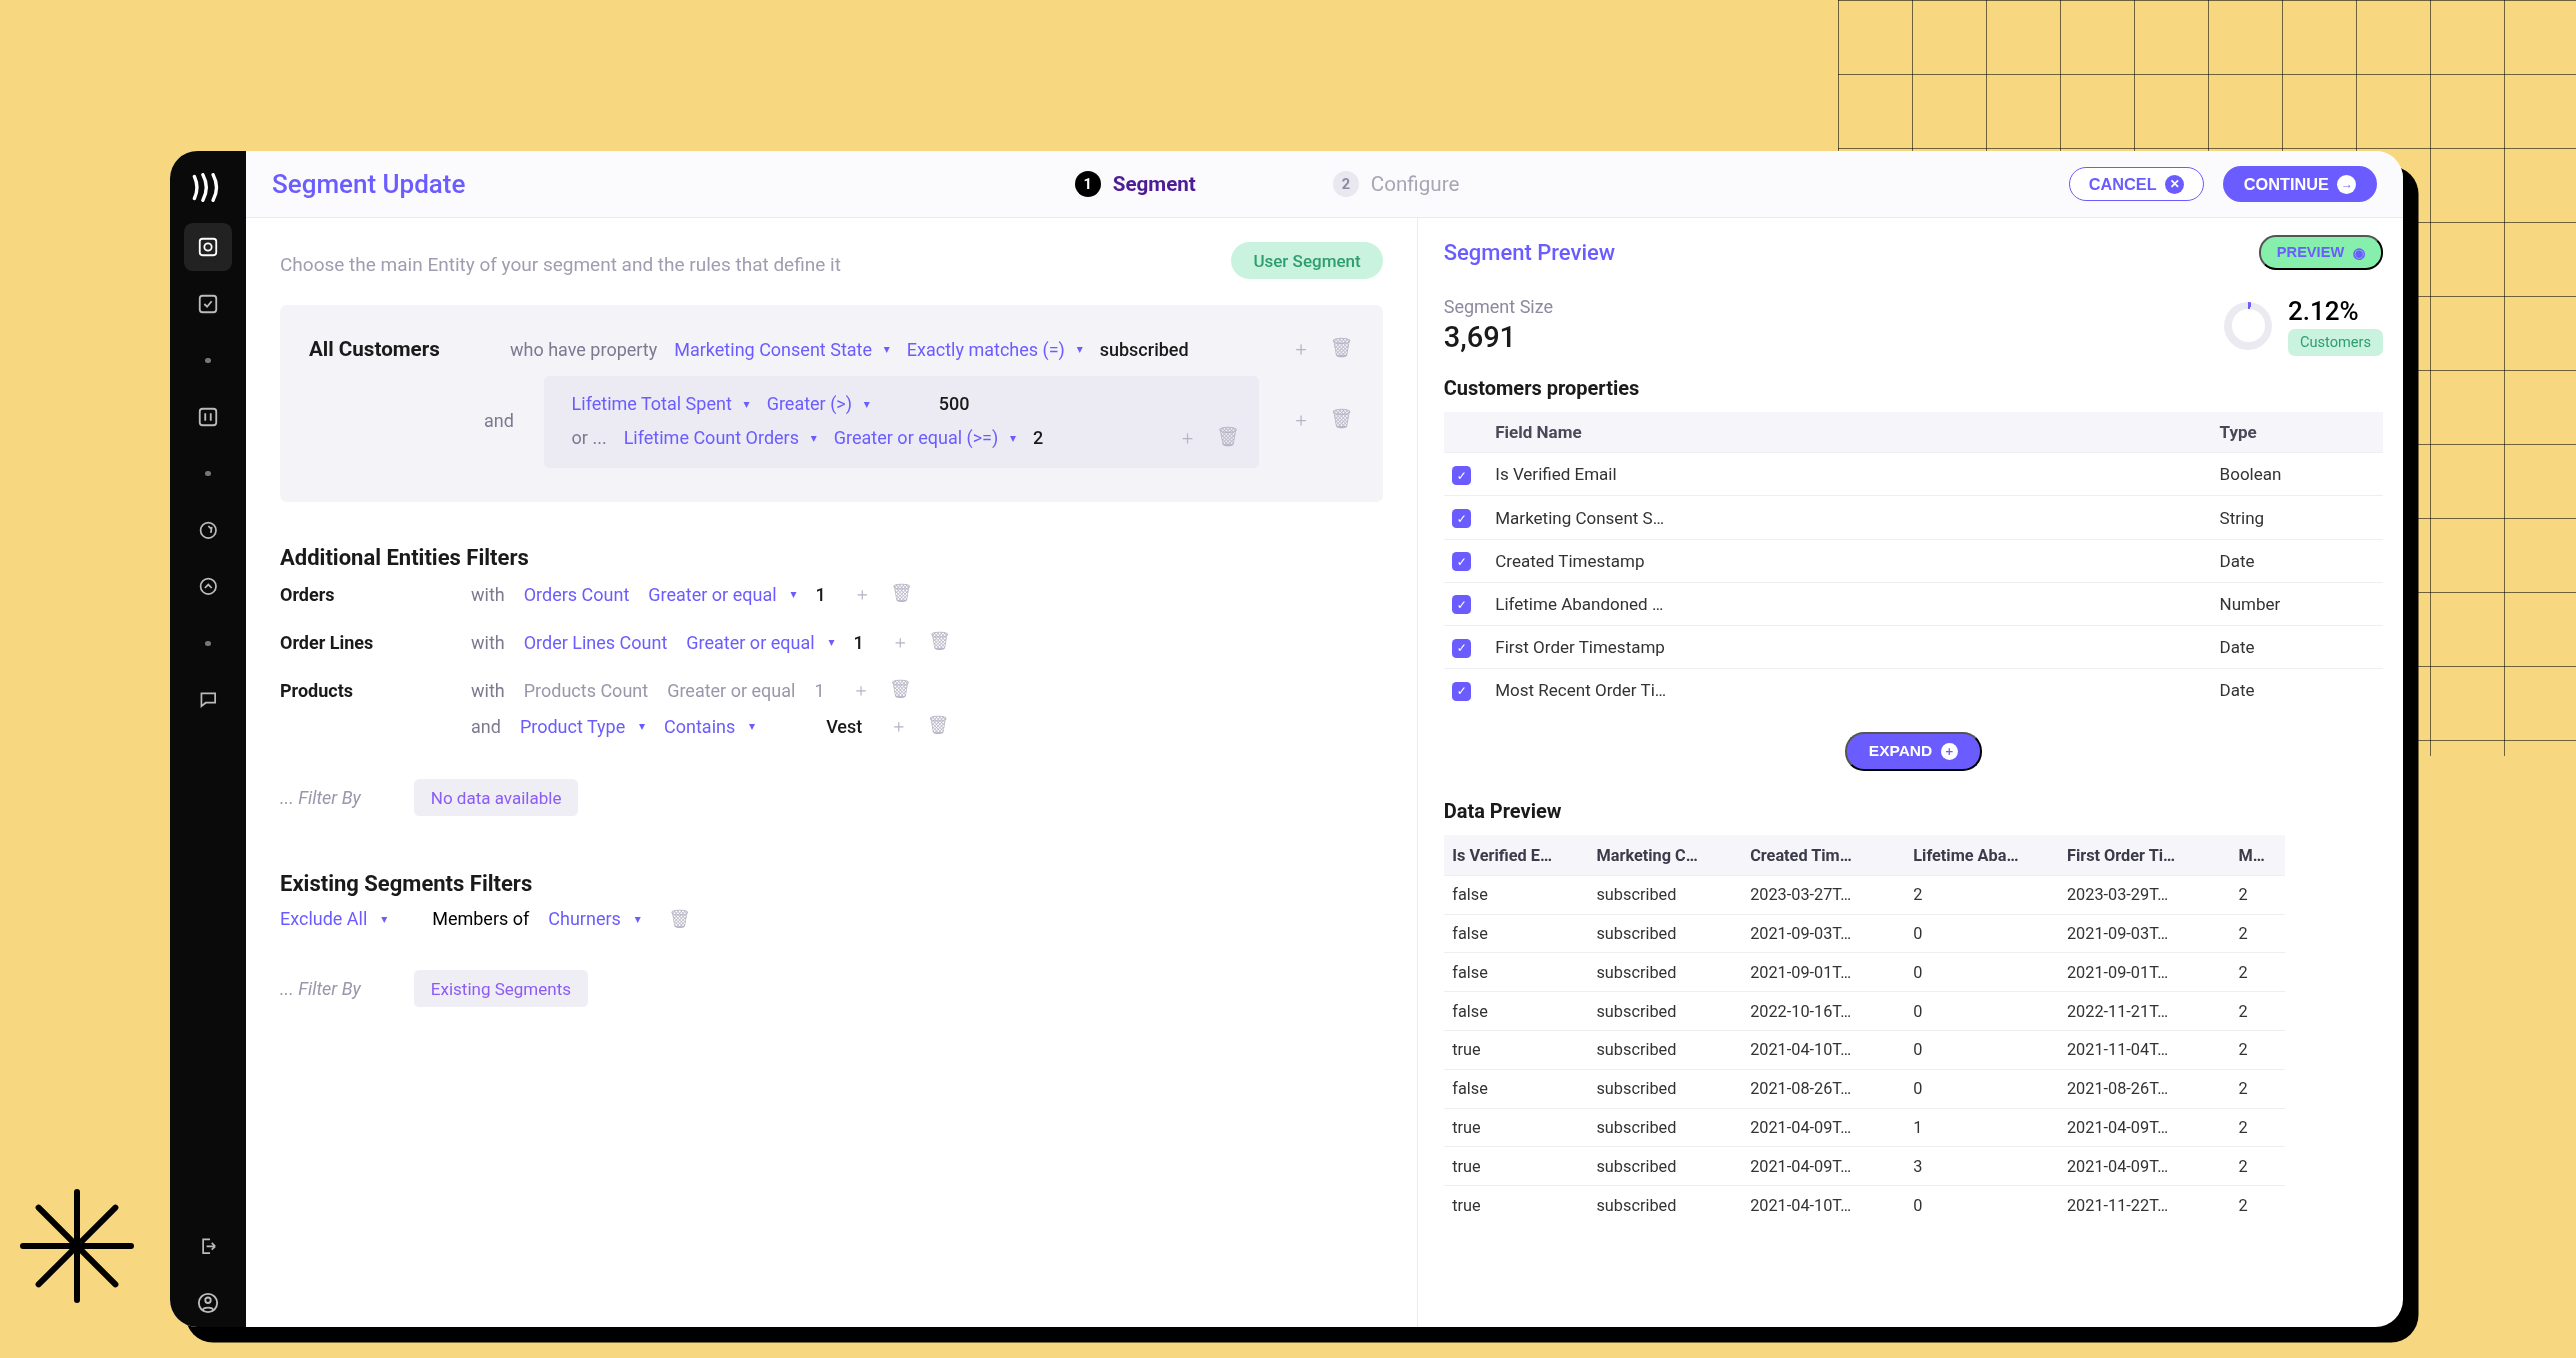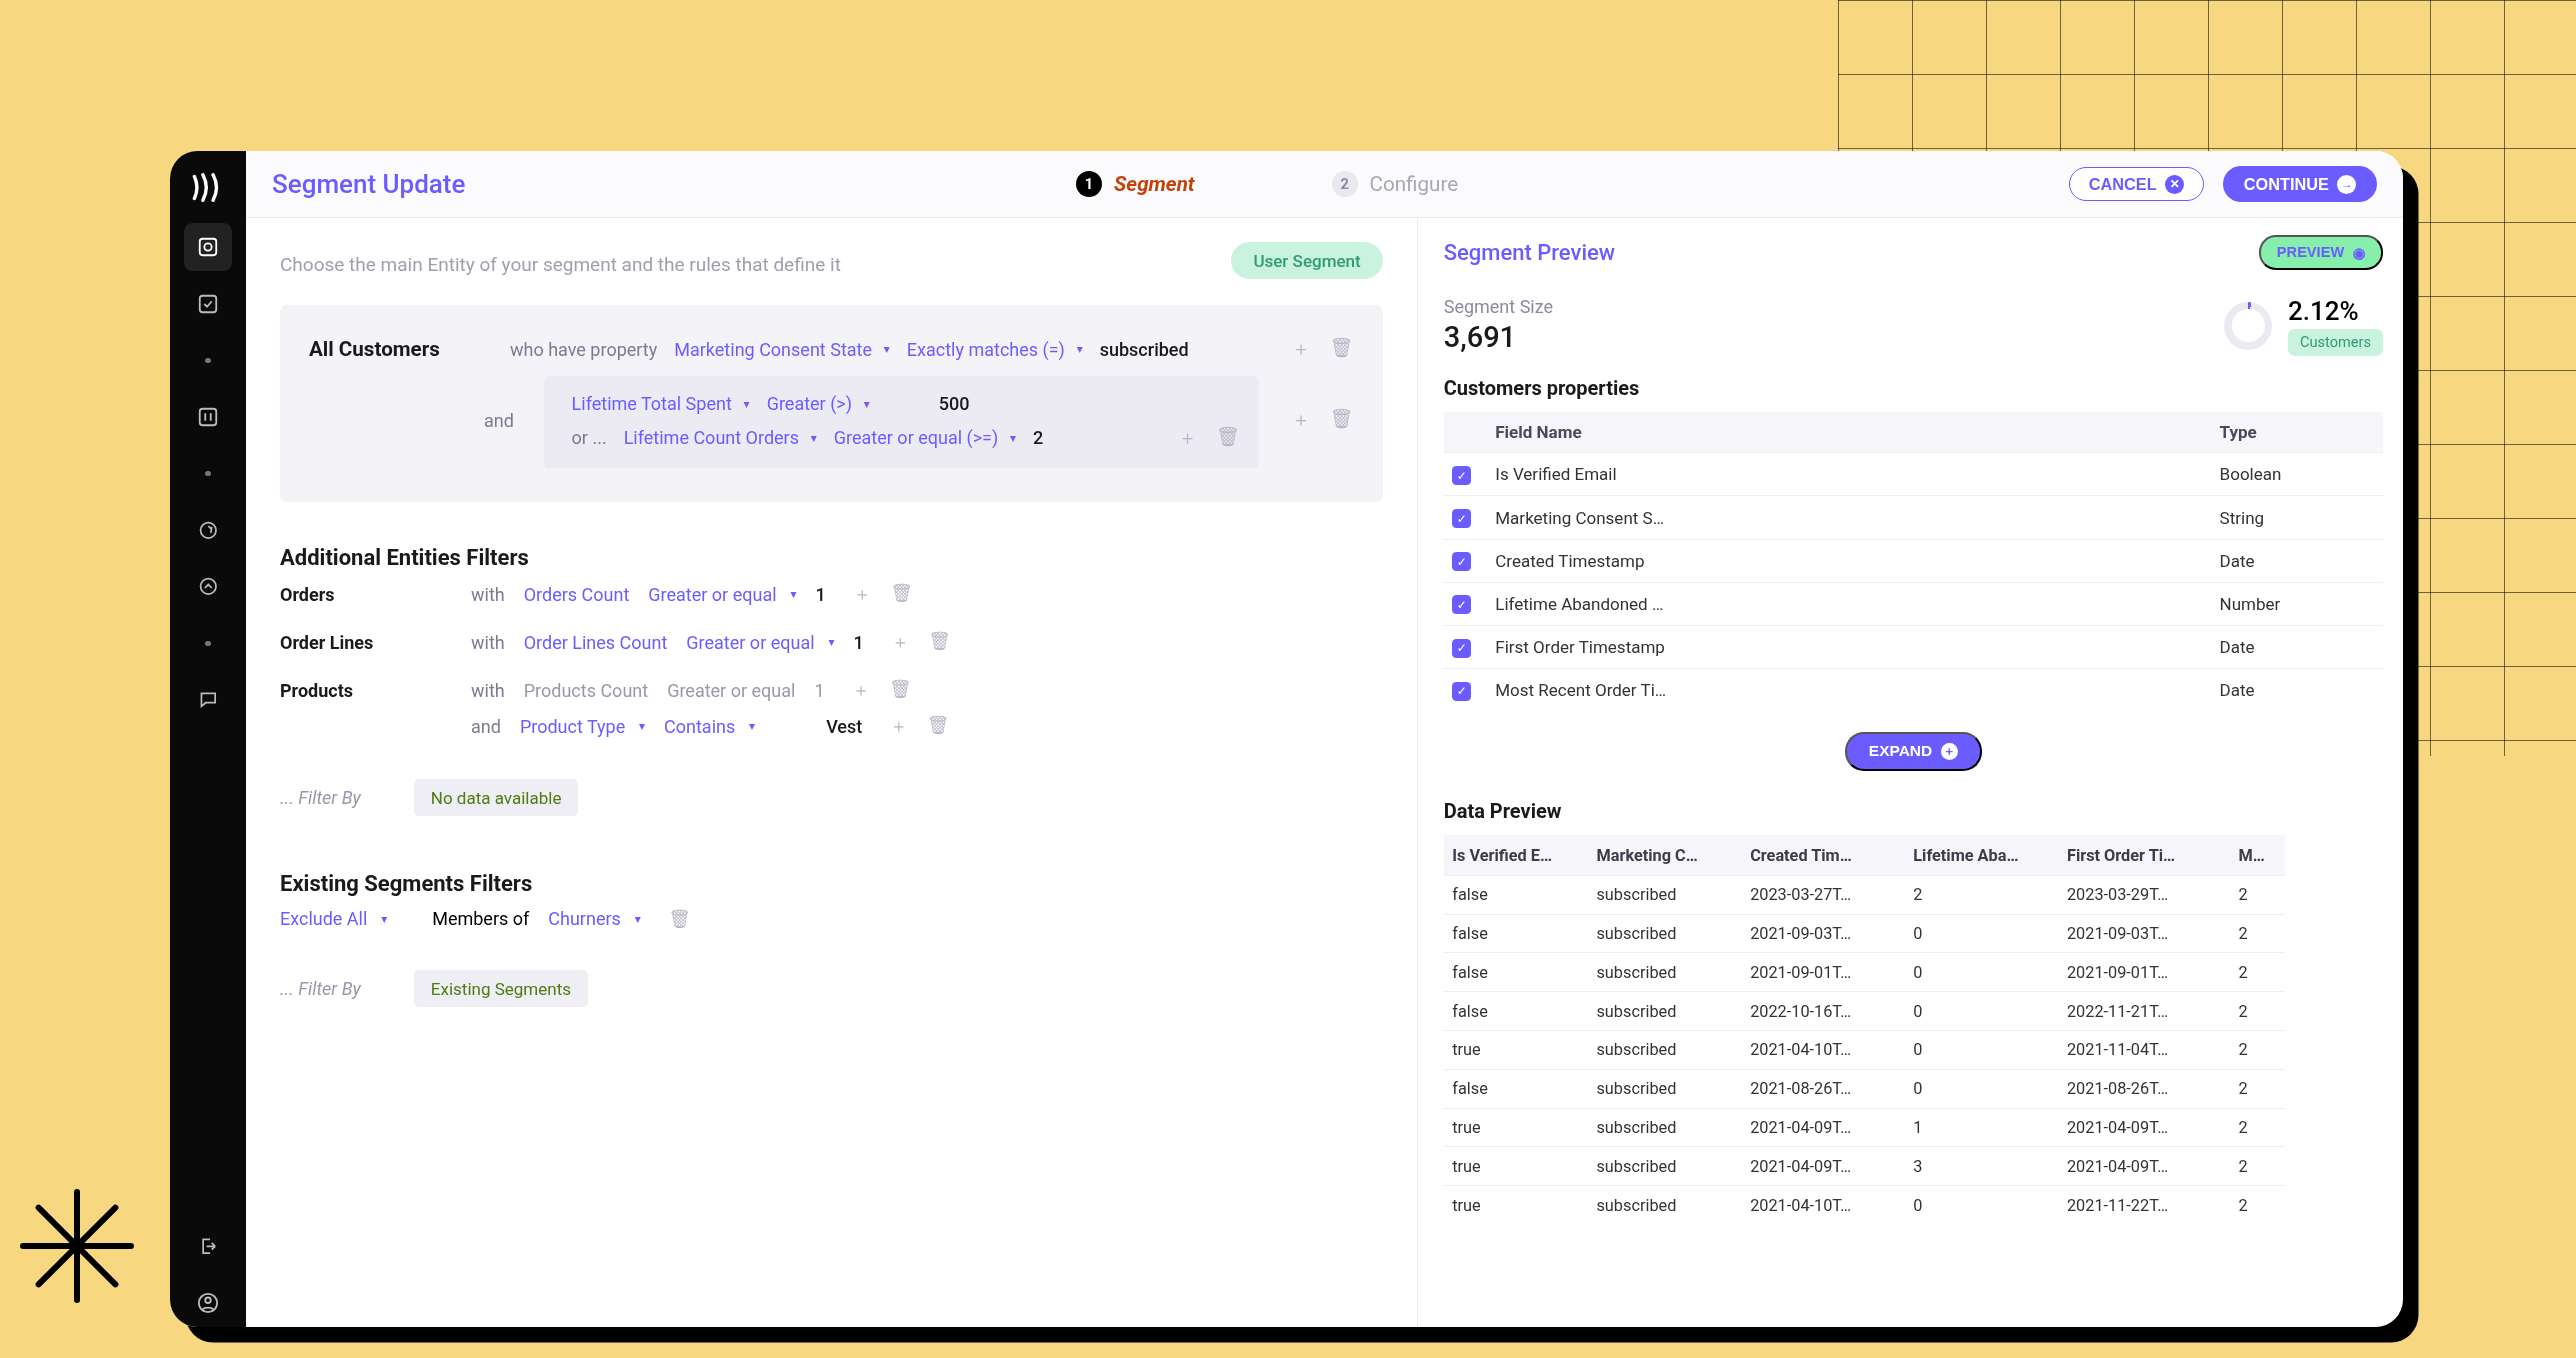--- a/index.html
+++ b/index.html
@@ -75,21 +75,21 @@
   }
   .page-title { color:#6b5cff; font-size:26px; font-weight:500; }
   .stepper {
     display:flex; gap:137px; align-items:center;
     margin-left:auto; margin-right:auto;
     position:relative;
   }
   .step { display:flex; align-items:center; gap:12px; font-size:20.6px; }
   .step-num { width:26px; height:26px; border-radius:50%; display:flex; align-items:center; justify-content:center; font-size:14.6px; font-weight:700; }
   .step.active .step-num { background:#000; color:#fff; }
-  .step.active .step-label { color:#c2410c; font-weight:700;font-style:italic; }
+  .step.active .step-label { color:#4c1d95; font-weight:700; }
   .step.inactive .step-num { background:#e9e7ef; color:#8d8aa0; }
   .step.inactive .step-label { color:#a8a6b5; }
   .top-actions { display:flex; gap:19px; align-items:center; }
   .btn-outline {
     border:1.7px solid #6b5cff; color:#6b5cff; background:#fff;
     border-radius: 20.6px; padding: 6.9px 19px; font-size:16.3px; font-weight:700;
     display:flex; align-items:center; gap:8.6px;
   }
   .btn-primary {
     background:#6b5cff; color:#fff; border:none;
@@ -125,21 +125,21 @@
   .val { color:#1a1a1a; font-weight:500; }
   .row-ctrls { margin-left:auto; display:flex; gap:19px; color:#b7b4c5; font-size:19px; }
   .sub-box { background:#ecebf4; border-radius:5.2px; padding:12px 1.7px 12px 19px; margin-top:3.4px; }
   .indent-left { min-width:158px; display:inline-block; }
 
   .h2 { font-size:22px; font-weight:700; color:#1a1a1a; margin-top:43px; }
   .filter-row { display:flex; align-items:center; gap:19px; font-size:18px; padding:12px 0; }
   .f-label { font-weight:700; min-width:172px; color:#1a1a1a; }
   .f-ctrls { margin-left:8.6px; display:flex; gap:19px; color:#b7b4c5; }
   .greylink { color:#9a97aa; }
-  .chip-grey { background:#efeef4; color:#4d7c0f; padding:8.6px 17px; border-radius:5.2px; font-size:17px; }
+  .chip-grey { background:#efeef4; color:#8b5cf6; padding:8.6px 17px; border-radius:5.2px; font-size:17px; }
 
   .right-header { display:flex; justify-content:space-between; align-items:center; }
   .right-title { color:#6b5cff; font-size:22px; font-weight:500; }
   .btn-pill { background:#86efac; color:#6b5cff; border-radius:17px; padding:6.9px 15.5px; font-size:14.6px; font-weight:700; display:flex; align-items:center; gap:8.6px; }
 
   .stats { display:flex; justify-content:space-between; align-items:flex-start; margin-top:26px; }
   .stat-lbl { color:#8d8aa0; font-size:18px; }
   .stat-val { font-size:29px; font-weight:500; color:#1a1a1a; margin-top:3.4px; }
   .pct-block { display:flex; align-items:center; gap:15.5px; }
   .donut { width:48px; height:48px; border-radius:50%;

